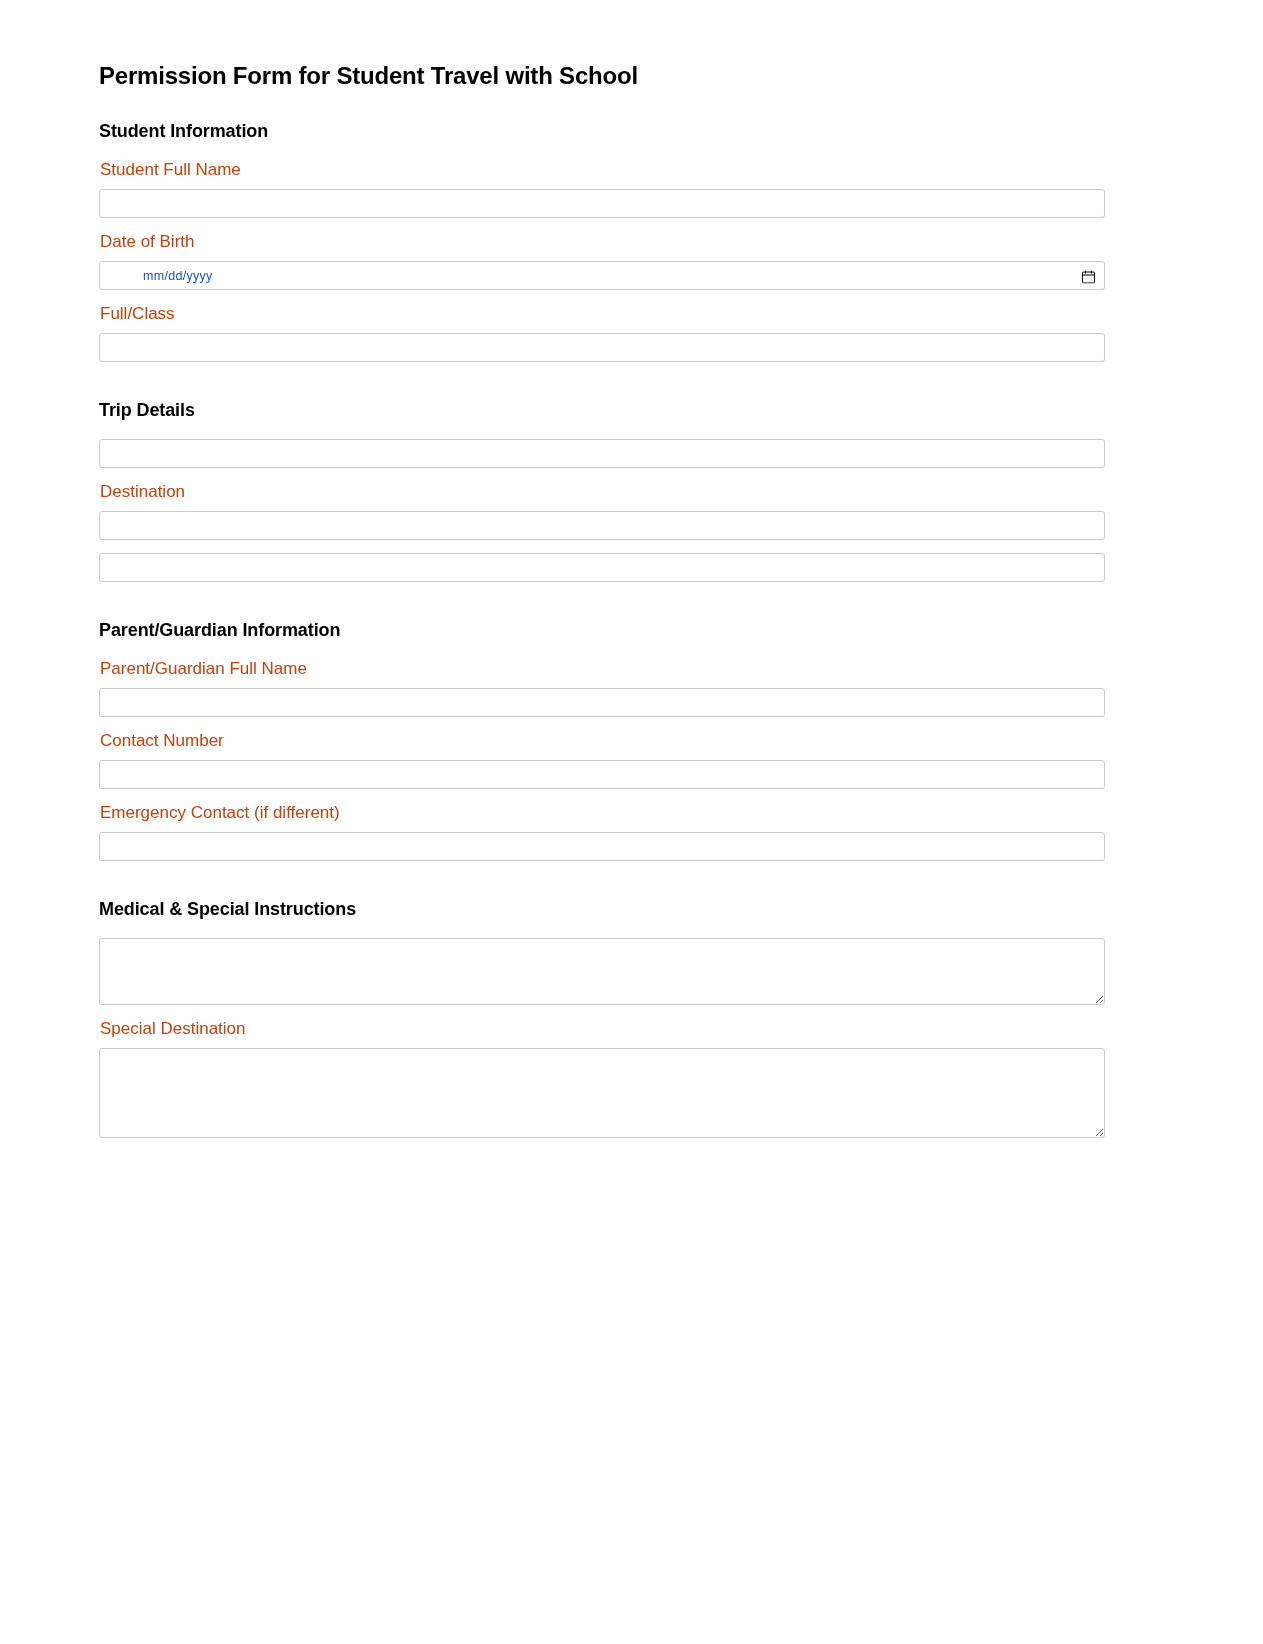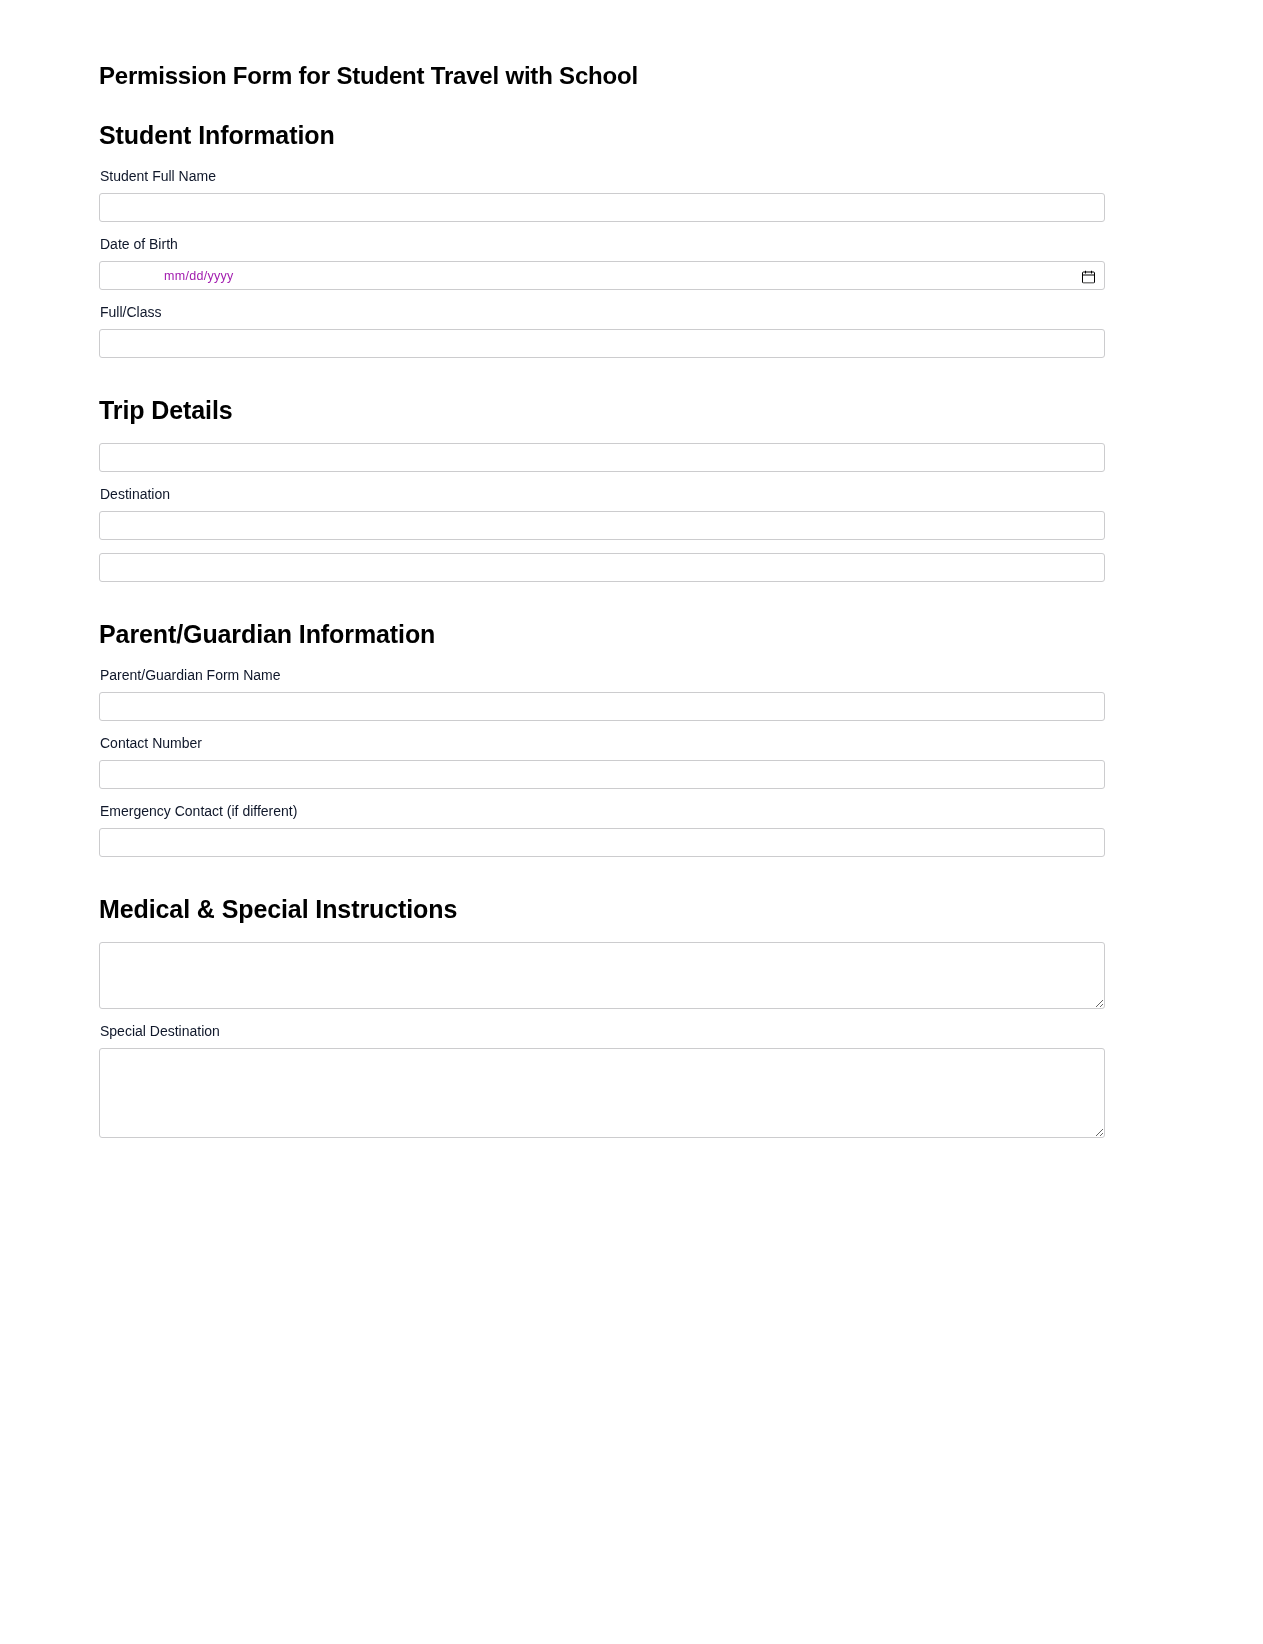--- a/index.html
+++ b/index.html
@@ -27,35 +27,35 @@
     margin: 0 0 31px 0;
     color: #000;
   }
   .section {
     margin: 0;
   }
   .section + .section {
     margin-top: 38px;
   }
   .section-heading {
-    font-size: 25px;
+    font-size: 18px;
     font-weight: bold;
     line-height: 1.15;
     margin: 0 0 18px 0;
     letter-spacing: -0.1px;
     color: #000;
   }
   .field {
     margin-bottom: 13px;
   }
   .field-label {
     display: block;
-    font-size: 14px;
+    font-size: 17px;
     line-height: 1.35;
-    color: #0f172a;
+    color: #c2410c;
     margin: 0 0 7px 1px;
     font-weight: normal;
   }
   .text-input {
     display: block;
     width: 1006px;
     height: 29px;
     padding: 2px 8px;
     font-family: "Liberation Sans", sans-serif;
     font-size: 13px;
@@ -82,26 +82,26 @@
     letter-spacing: 0.2px;
     color: #000;
     background: #ffffff;
     border: 1px solid #ccccce;
     border-radius: 3px;
     outline: none;
     display: block;
   }
   .date-placeholder {
     position: absolute;
-    left: 26px;
+    left: 5px;
     top: 50%;
     transform: translateY(-50%);
     font-size: 12.5px;
     letter-spacing: 0.3px;
-    color: #a21caf;
+    color: #1d4ed8;
     pointer-events: none;
     white-space: nowrap;
     padding-left: 39px;
   }
   .date-picker-icon {
     position: absolute;
     right: 10px;
     top: 50%;
     transform: translateY(-50%);
     width: 13px;
@@ -171,21 +171,21 @@
           <label class="field-label">Destination</label>
           <input type="text" class="text-input" placeholder="" style="">
         </div>
         <div class="field">
           <input type="text" class="text-input" placeholder="" style="">
         </div>
       </div>
       <div class="section">
         <h2 class="section-heading">Parent/Guardian Information</h2>
         <div class="field">
-          <label class="field-label">Parent/Guardian Form Name</label>
+          <label class="field-label">Parent/Guardian Full Name</label>
           <input type="text" class="text-input" placeholder="" style="">
         </div>
         <div class="field">
           <label class="field-label">Contact Number</label>
           <input type="text" class="text-input" placeholder="" style="">
         </div>
         <div class="field">
           <label class="field-label">Emergency Contact (if different)</label>
           <input type="text" class="text-input" placeholder="" style="">
         </div>

